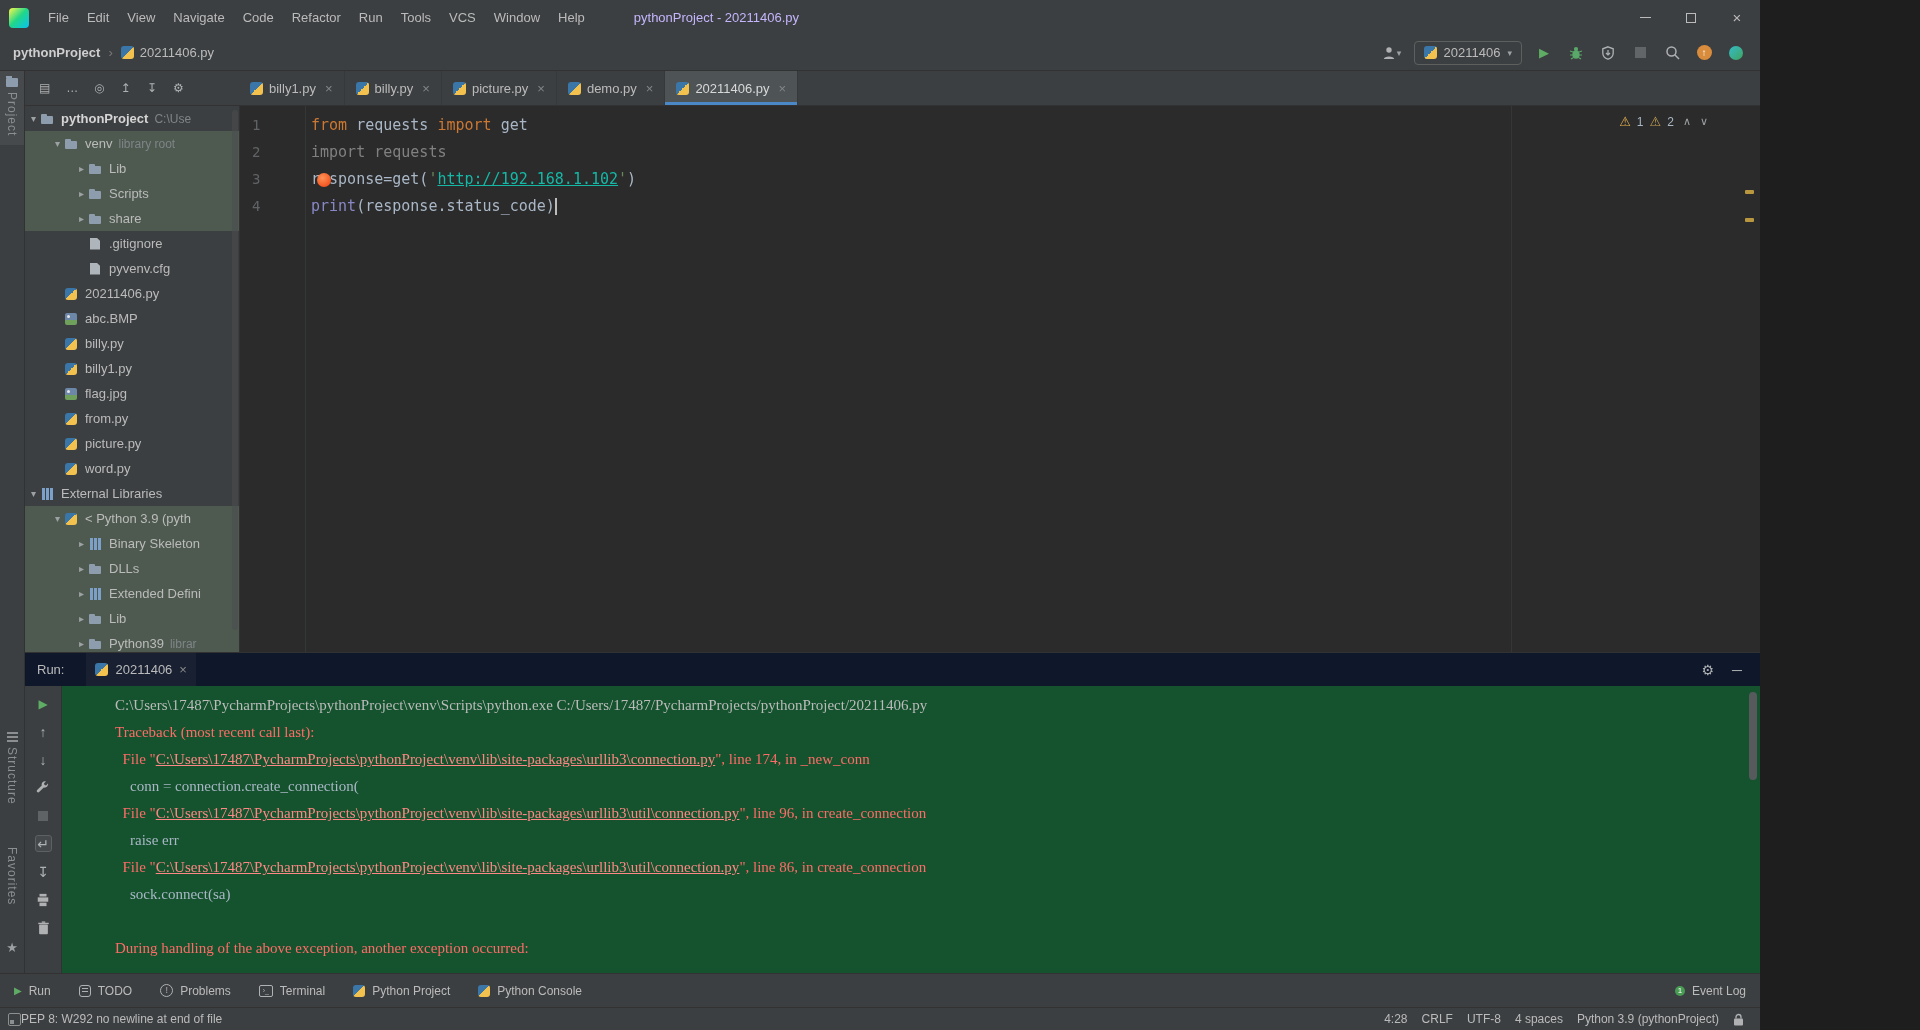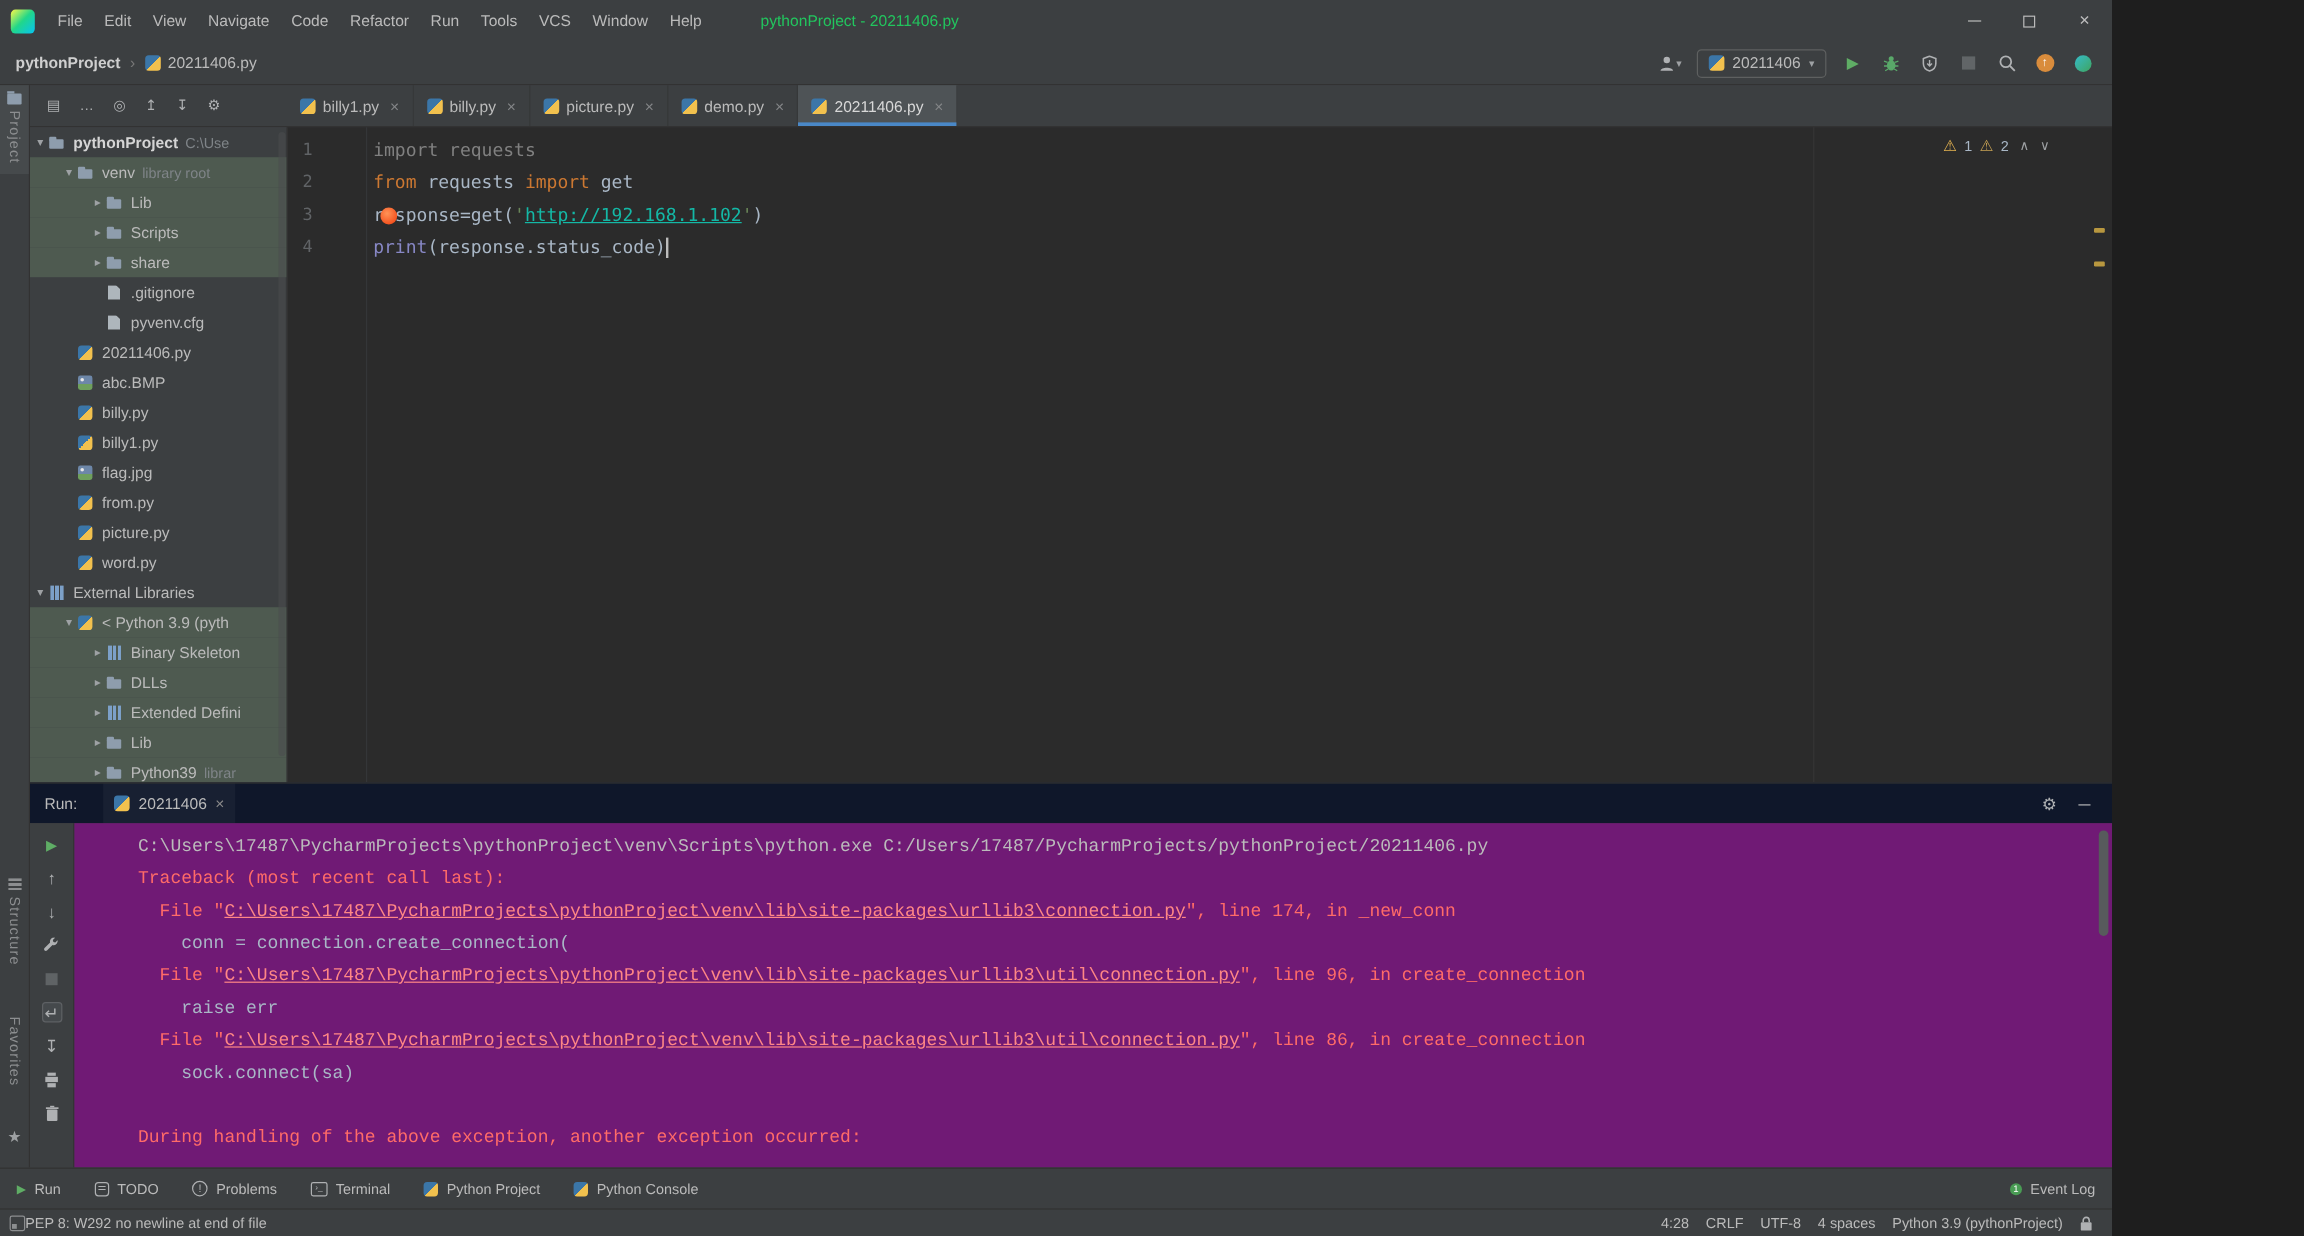--- a/index.html
+++ b/index.html
@@ -4,21 +4,21 @@
 <style>
   * { box-sizing: border-box; margin: 0; padding: 0; }
   body { background:#1e1e1e; font-family:"Liberation Sans", sans-serif; }
   .app { position:relative; width:1760px; height:1030px; background:#3C3F41; overflow:hidden; color:#BBBBBB; font-size:13px; }
 
   
   .titlebar { position:absolute; left:0; top:0; right:0; height:35px; background:#3C3F41; display:flex; align-items:center; }
   .logo { width:20px; height:20px; border-radius:4px; margin:0 10px 0 9px; background:linear-gradient(135deg,#FCF84A 0%,#21D789 48%,#07C3F2 100%); flex:none; }
   .menus { display:flex; height:100%; }
   .menu { padding:0 9px; display:flex; align-items:center; color:#BBBBBB; cursor:default; }
-  .wtitle { color:#22c55e; margin-left:40px; white-space:nowrap; }
+  .wtitle { color:#c4b5fd; margin-left:40px; white-space:nowrap; }
   .winbtns { position:absolute; right:0; top:0; display:flex; height:35px; }
   .wbtn { width:46px; height:35px; display:flex; align-items:center; justify-content:center; color:#BBBBBB; font-size:15px; }
   .min-glyph { width:11px; height:1px; background:#BBBBBB; display:block; }
   .max-glyph { width:10px; height:10px; border:1px solid #BBBBBB; display:block; }
 
   
   .navbar { position:absolute; left:0; top:35px; right:0; height:36px; background:#3C3F41; border-bottom:1px solid #323232; display:flex; align-items:center; padding-left:13px; }
   .crumb-project { font-weight:bold; color:#CFCFCF; }
   .crumb-sep { margin:0 8px; color:#787878; }
   .crumb-file { display:flex; align-items:center; gap:6px; color:#BBBBBB; }
@@ -98,21 +98,21 @@
   .run-label { margin-left:12px; color:#BBBBBB; }
   .run-tab { display:flex; align-items:center; gap:7px; margin-left:22px; padding:0 9px; height:100%; background:rgba(255,255,255,0.04); }
   .run-x { color:#8A8A8A; }
   .run-header-right { margin-left:auto; display:flex; align-items:center; gap:18px; padding-right:18px; color:#AFB1B3; font-size:14px; }
   .run-toolbar { position:absolute; left:25px; top:686px; width:37px; bottom:57px; background:#3C3F41; border-right:1px solid #323232; display:flex; flex-direction:column; align-items:center; padding-top:9px; gap:11px; }
   .rt-ic { width:17px; height:17px; display:flex; align-items:center; justify-content:center; color:#AFB1B3; font-size:14px; }
   .rt-ic.green { color:#5FAD65; font-size:12px; }
   .rt-ic.boxed { border:1px solid #5E6164; background:#45494C; border-radius:3px; }
   .rt-stop { width:10px; height:10px; background:#5F6365; display:block; }
 
-  .console { position:absolute; left:62px; top:686px; right:0; bottom:57px; background:#701a75; overflow:hidden; font-family:Liberation Mono, monospace; font-size:15px; padding:6px 0 0 53px; }
+  .console { position:absolute; left:62px; top:686px; right:0; bottom:57px; background:#14532d; overflow:hidden; font-family:Liberation Serif, serif; font-size:15px; padding:6px 0 0 53px; }
   .cl { height:27px; line-height:27px; white-space:pre; }
   .cl.out { color:#BBBBBB; }
   .cl.err { color:#FF6B68; }
   .cl.codeline { color:#A9B7C6; }
   .clink { color:#FF8785; text-decoration:underline; cursor:pointer; }
   .cscroll { position:absolute; right:3px; top:692px; width:8px; height:88px; background:#575A5C; border-radius:4px; }
 
   
   .bottombar { position:absolute; left:0; right:0; bottom:23px; height:34px; background:#3C3F41; border-top:1px solid #323232; display:flex; align-items:center; padding:0 14px; gap:28px; font-size:12px; color:#BBBBBB; }
   .bb-item { display:flex; align-items:center; gap:7px; }
@@ -393,22 +393,22 @@
 
   <div class="editor">
     <div class="margin-guide"></div>
     <div class="gutter">
       <div class="lnum">1</div>
       <div class="lnum">2</div>
       <div class="lnum">3</div>
       <div class="lnum">4</div>
     </div>
     <div class="code">
+      <div class="code-line"><span class="c-kw">from</span><span> requests </span><span class="c-kw">import</span><span> get</span></div>
       <div class="code-line"><span class="c-gray">import requests</span></div>
-      <div class="code-line"><span class="c-kw">from</span><span> requests </span><span class="c-kw">import</span><span> get</span></div>
       <div class="code-line"><span>response=get(</span><span class="c-str">'</span><span class="c-url">http://192.168.1.102</span><span class="c-str">'</span><span>)</span></div>
       <div class="code-line"><span class="c-fn">print</span><span>(response.status_code)</span><span class="caret"></span></div>
     </div>
     <div class="mouse-dot"></div>
     <div class="inspect">
       <span class="warn-tri">⚠</span>
         <span>1</span>
       <span class="warn-tri dim">⚠</span>
         <span>2</span>
       <span class="chev">∧</span>

